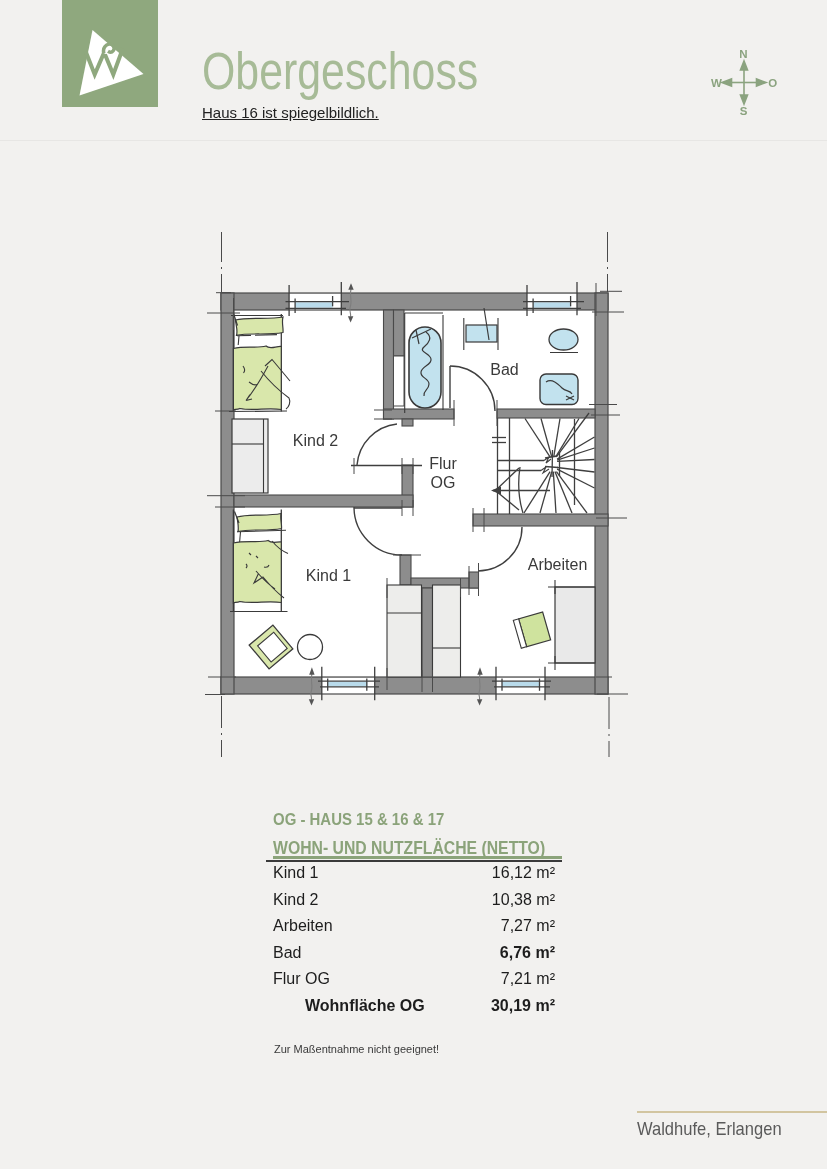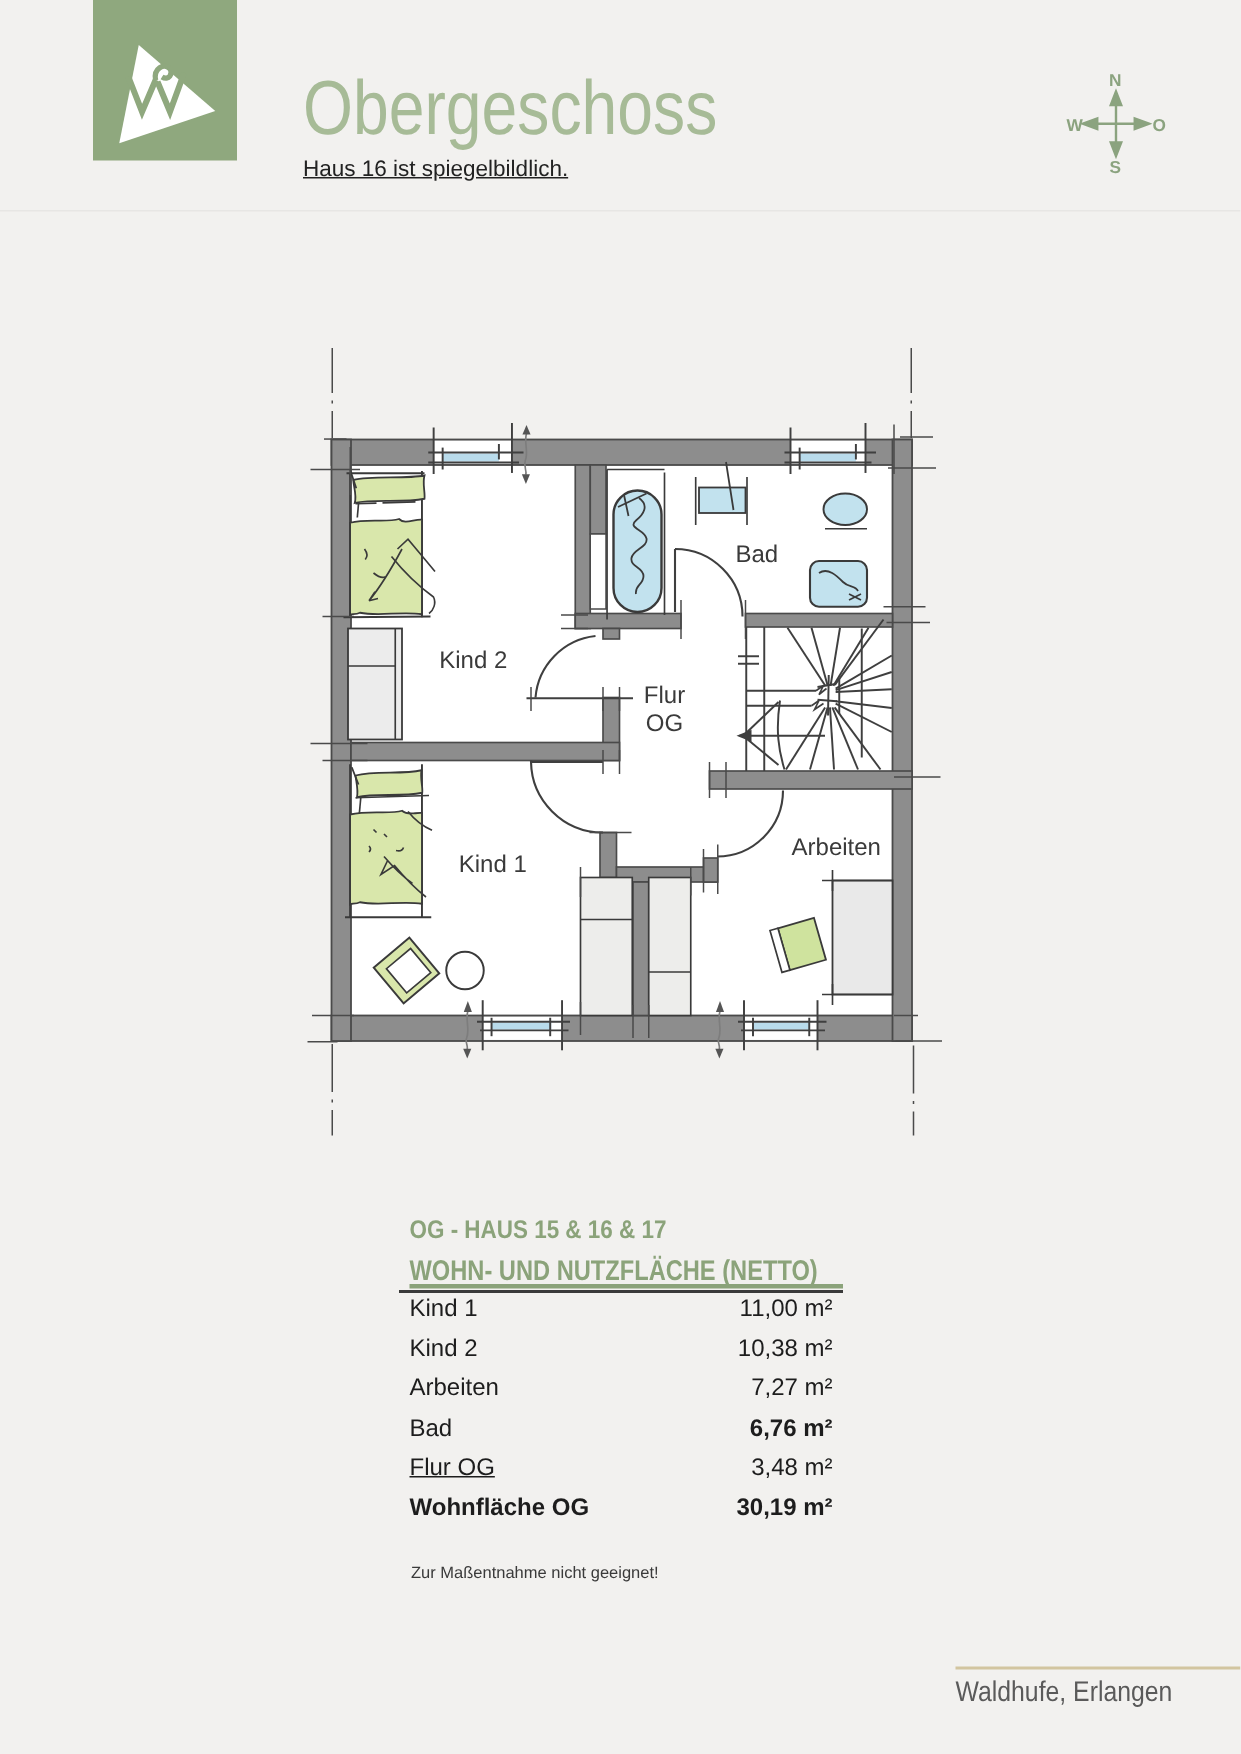--- a/index.html
+++ b/index.html
@@ -362,25 +362,25 @@
 
 <div class="abs" style="left:273px;top:810px;font-size:17px;font-weight:bold;color:#8ba37a;transform:scaleX(0.88);transform-origin:0 0;">OG - HAUS 15 &amp; 16 &amp; 17</div>
 
 <div class="abs" style="left:273px;top:837px;font-size:19px;font-weight:bold;color:#8ba37a;transform:scaleX(0.83);transform-origin:0 0;">WOHN- UND NUTZFLÄCHE (NETTO)</div>
 
 <div class="abs" style="left:273px;top:856px;width:289px;height:2.5px;background:#8ba37a;"></div>
 
 <div class="abs" style="left:266px;top:860px;width:296px;height:1.6px;background:#3a3a3a;"></div>
 
 <div class="abs" style="left:273px;top:864px;width:282px;font-size:16px;color:#1d1d1d;">
-  <div style="height:26.6px;"><span>Kind 1</span><span style="float:right;">11,00 m²</span></div>
+  <div style="height:26.6px;"><span>Kind 1</span><span style="float:right;">16,12 m²</span></div>
   <div style="height:26.6px;"><span>Kind 2</span><span style="float:right;text-align:right;">10,38 m²</span></div>
   <div style="height:26.6px;"><span>Arbeiten</span><span style="float:right;">7,27 m²</span></div>
   <div style="height:26.6px;"><span>Bad</span><span style="float:right;font-weight:bold;">6,76 m²</span></div>
-  <div style="height:26.6px;text-decoration:underline;"><span>Flur OG</span><span style="float:right;">3,48 m²</span></div>
-  <div style="height:26.6px;font-weight:bold;"><span>Wohnfläche OG</span><span style="float:right;">30,19 m²</span></div>
+  <div style="height:26.6px;"><span>Flur OG</span><span style="float:right;">7,21 m²</span></div>
+  <div style="height:26.6px;font-weight:bold;margin-left:32px;"><span>Wohnfläche OG</span><span style="float:right;">30,19 m²</span></div>
 </div>
 
 <div class="abs" style="left:274px;top:1043px;font-size:11px;color:#3a3a3a;">Zur Maßentnahme nicht geeignet!</div>
 
 <div class="abs" style="left:637px;top:1111px;width:190px;height:2px;background:#d2c5a0;"></div>
 
 <div class="abs" style="left:637px;top:1118px;font-size:19px;color:#5a5a5a;transform:scaleX(0.87);transform-origin:0 0;">Waldhufe, Erlangen</div>
 
 </body></html>

